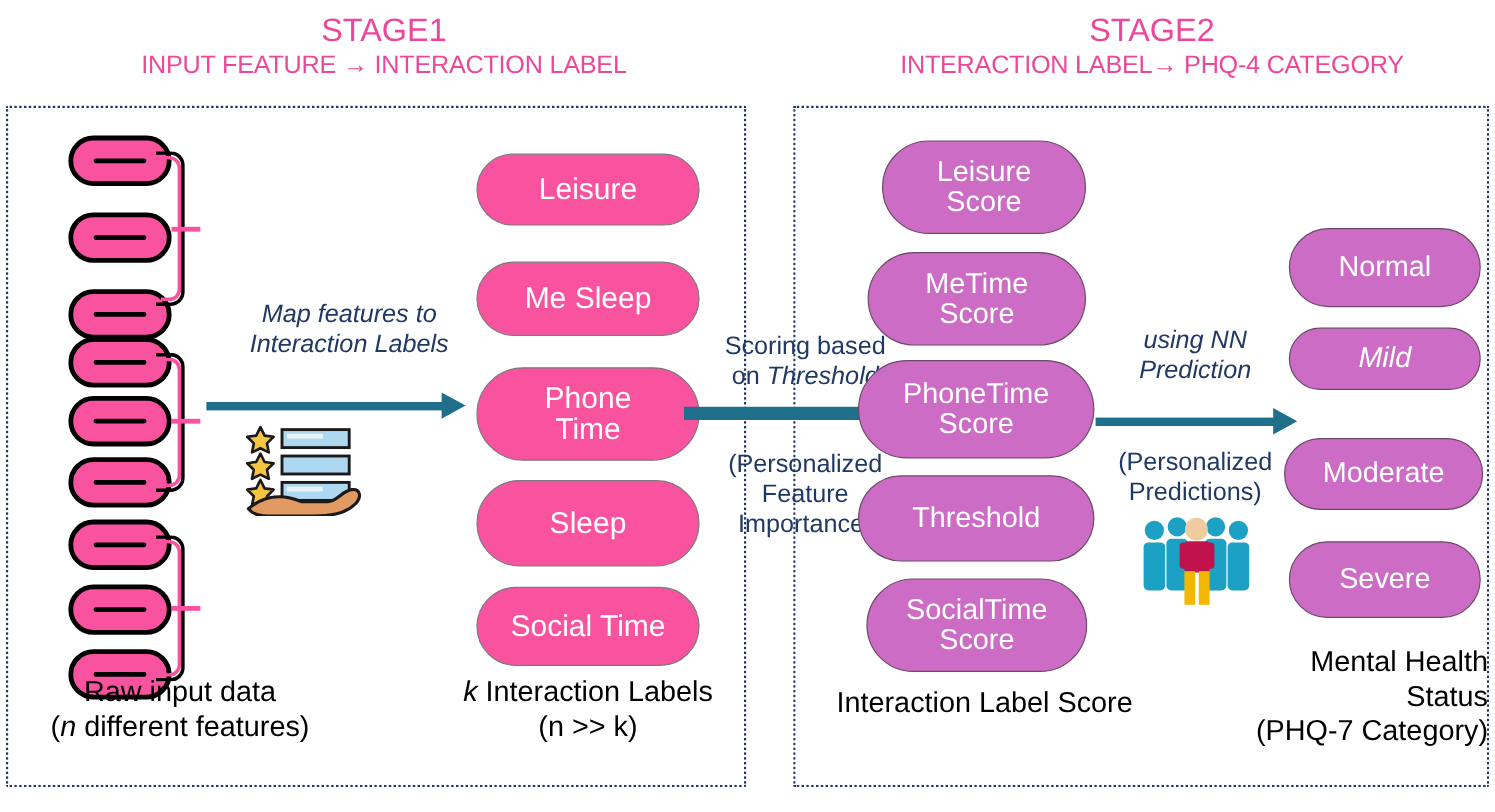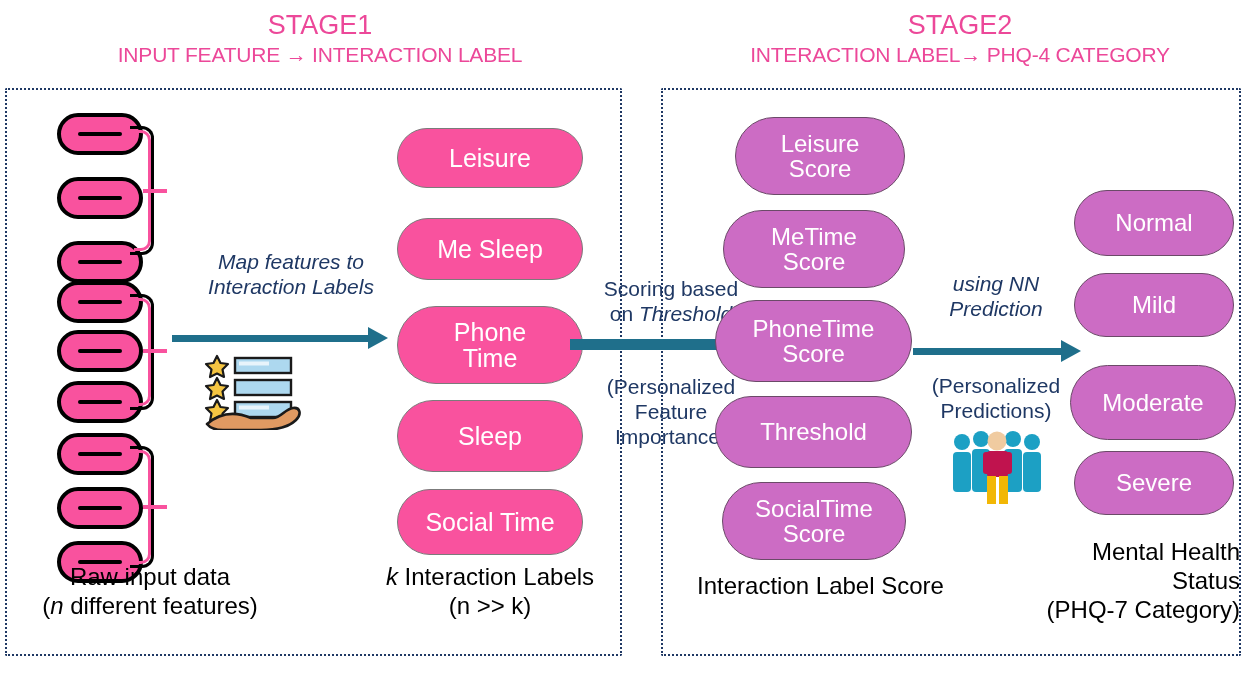--- a/index.html
+++ b/index.html
@@ -223,21 +223,21 @@
       <rect x="37" y="21" width="21" height="26" rx="3" fill="#C0134E"></rect>
       <rect x="33" y="22" width="7" height="22" rx="3" fill="#C0134E"></rect>
       <rect x="55" y="22" width="7" height="22" rx="3" fill="#C0134E"></rect>
       <rect x="37" y="46" width="9" height="28" fill="#F2B705"></rect>
       <rect x="49" y="46" width="9" height="28" fill="#F2B705"></rect>
     </g>
   </svg>
 </div>
 
 <div class="pill purple" style="left:1074px;top:190px;width:160px;height:66px;">Normal</div>
-<div class="pill purple" style="left:1074px;top:273px;width:160px;height:64px;">Mild</div>
-<div class="pill purple" style="left:1070px;top:365px;width:166px;height:75px;">Moderate</div>
+<div class="pill purple" style="left:1074px;top:273px;width:160px;height:52px;font-style:italic;">Mild</div>
+<div class="pill purple" style="left:1070px;top:365px;width:166px;height:60px;">Moderate</div>
 <div class="pill purple" style="left:1074px;top:451px;width:160px;height:64px;">Severe</div>
 
 <div class="caption" style="left:1000px;top:538px;width:240px;text-align:right;">
   <div>Mental Health</div>
   <div>Status</div>
   <div>(PHQ-7 Category)</div>
 </div>
 
 </body></html>

